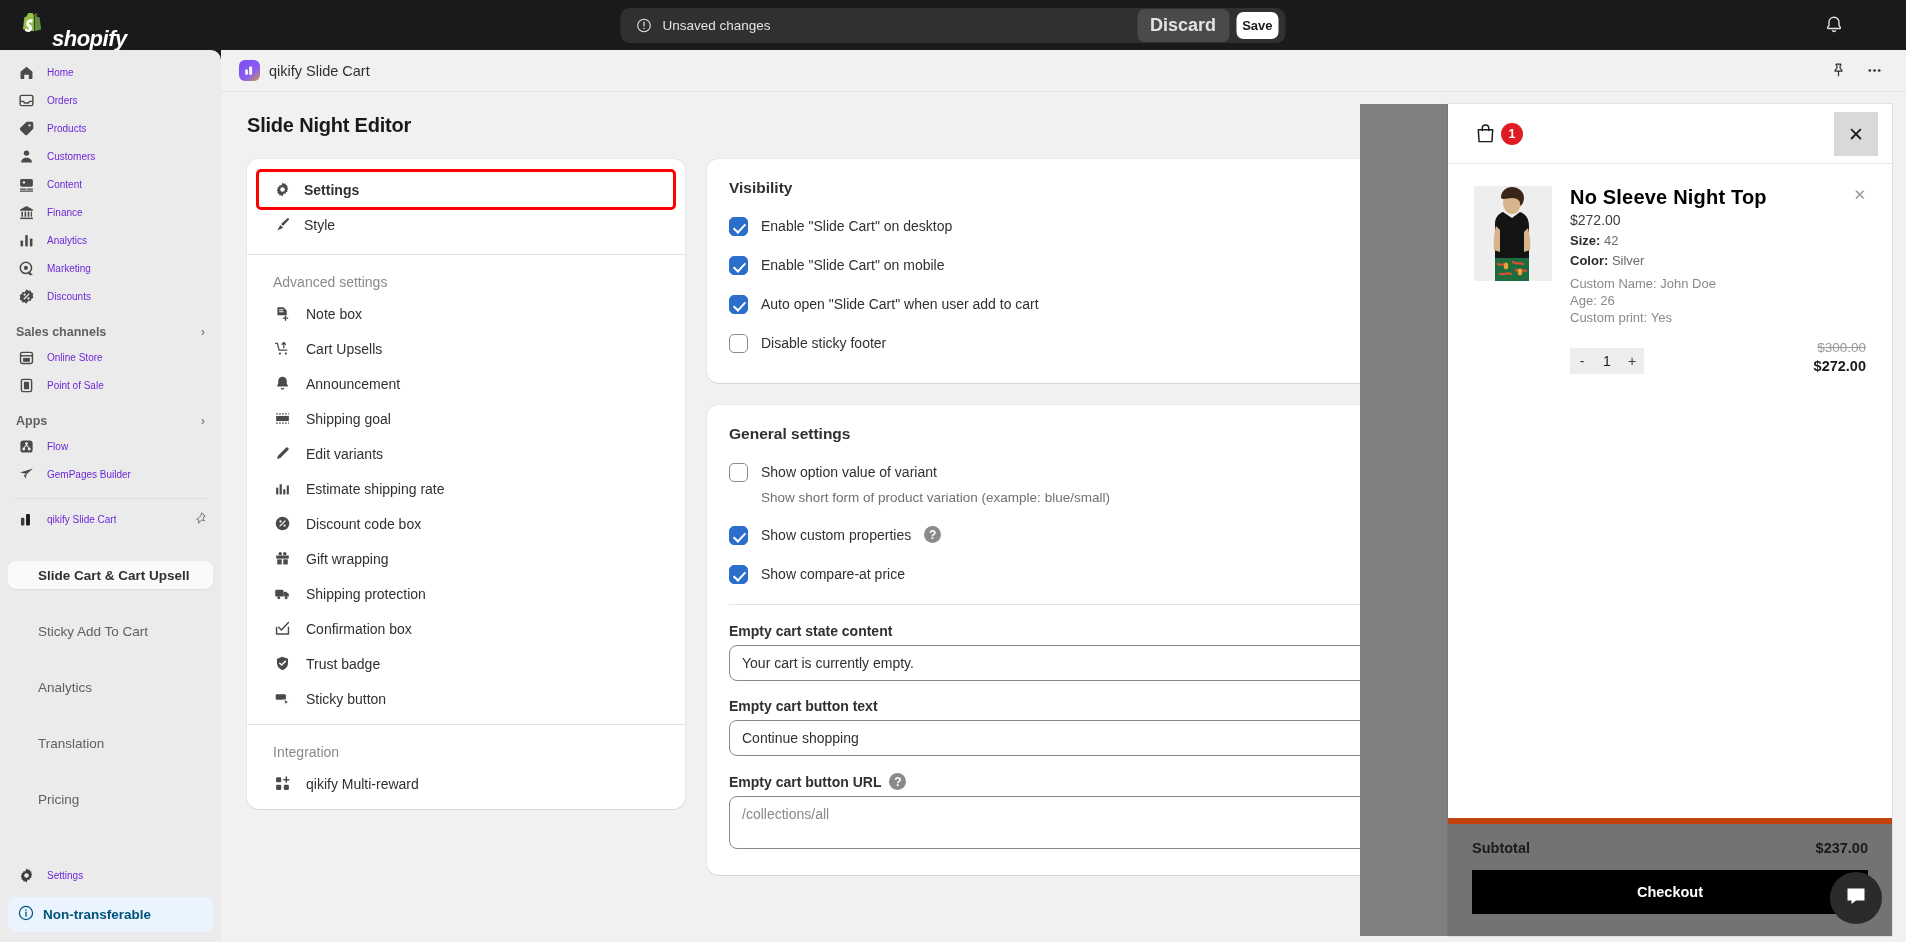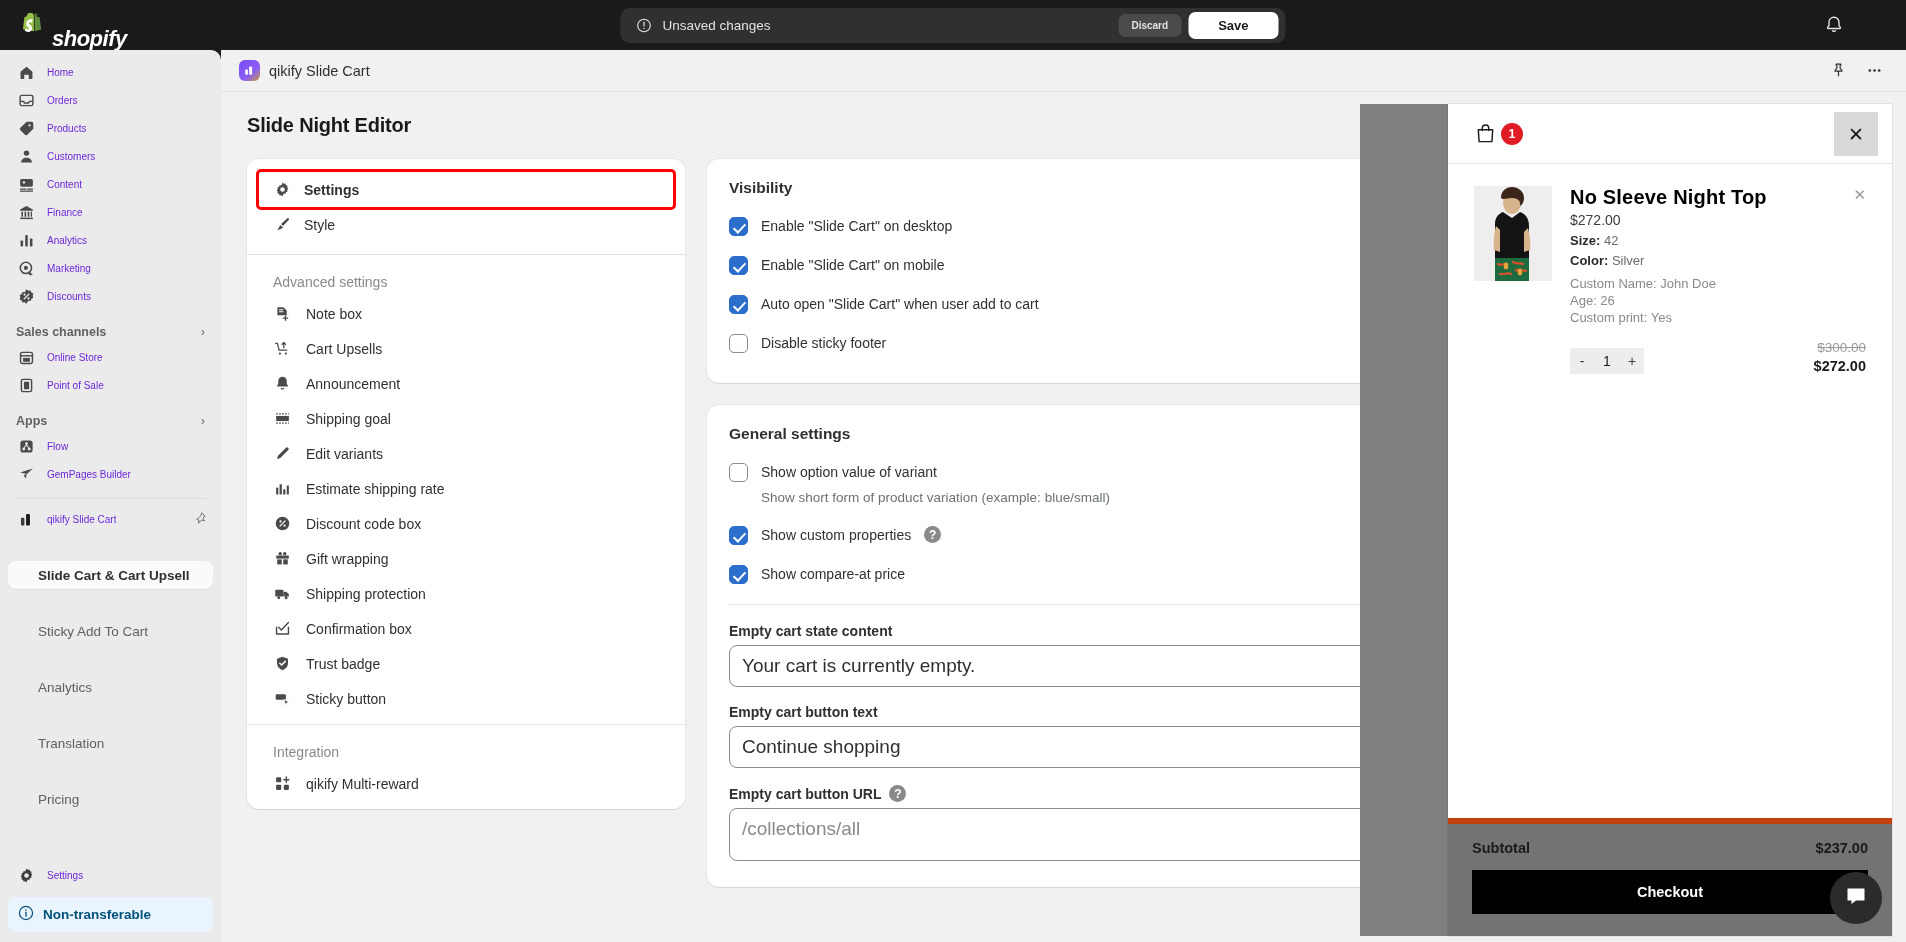--- a/index.html
+++ b/index.html
@@ -22,26 +22,26 @@
 
   .save-bar {
     position: absolute; left: 50%; transform: translateX(-50%);
     top: 8px; width: 665px; height: 35px; background: #303030;
     border-radius: 9px; display: flex; align-items: center; padding: 0 7px 0 16px;
   }
   .save-bar .info-ic { width: 15px; height: 15px; flex: 0 0 15px; margin-right: 11px; }
   .save-bar .msg { color: #e3e3e3; font-size: 13.5px; flex: 1; }
   .btn-discard {
     background: #4a4a4a; color: #e3e3e3; border: none; border-radius: 7px;
-    font-size: 10px; font-weight: 600; padding: 6px 13px; cursor: pointer;
+    font-size: 18px; font-weight: 600; padding: 6px 13px; cursor: pointer;
     font-family: inherit; margin-right: 7px;
   }
   .btn-save {
     background: #fff; color: #1a1a1a; border: none; border-radius: 7px;
-    font-size: 13px; font-weight: 600; padding: 6px 30px; cursor: pointer;
+    font-size: 13px; font-weight: 600; padding: 6px 6px; cursor: pointer;
     font-family: inherit;
   }
   .bell { position: absolute; right: 62px; top: 15px; width: 20px; height: 20px; cursor: pointer; }
 
   
   .body-row { flex: 1; display: flex; min-height: 0; background: #1a1a1a; }
 
   
   .sidebar {
     width: 221px; flex: 0 0 221px; background: #ebebeb;
@@ -141,21 +141,21 @@
   .chk-help { font-size: 13.5px; color: #6d7175; margin-top: 7px; line-height: 17px; }
   .help-ic {
     width: 17px; height: 17px; border-radius: 50%; background: #8a8a8a;
     color: #fff; font-size: 12px; font-weight: 700; display: inline-flex;
     align-items: center; justify-content: center; cursor: pointer; vertical-align: middle;
   }
   .hr-sep { height: 1px; background: #e3e3e3; margin: 20px 0 18px 0; }
   .fld-label { font-size: 14px; font-weight: 600; color: #303030; margin-bottom: 6px; display: flex; align-items: center; gap: 8px; }
   .fld {
     width: 100%; border: 1px solid #8a8a8a; border-radius: 8px;
-    font-family: inherit; font-size: 19px; color: #303030;
+    font-family: inherit; font-size: 14px; color: #303030;
     padding: 9px 12px; background: #fff; margin-bottom: 17px; outline: none;
   }
   .fld::placeholder { color: #8a8a8a; }
   textarea.fld { resize: none; height: 53px; margin-bottom: 0; }
 
   
   .preview {
     position: absolute; right: 0; top: 0; bottom: 0; width: 546px;
     display: flex; pointer-events: none;
   }

